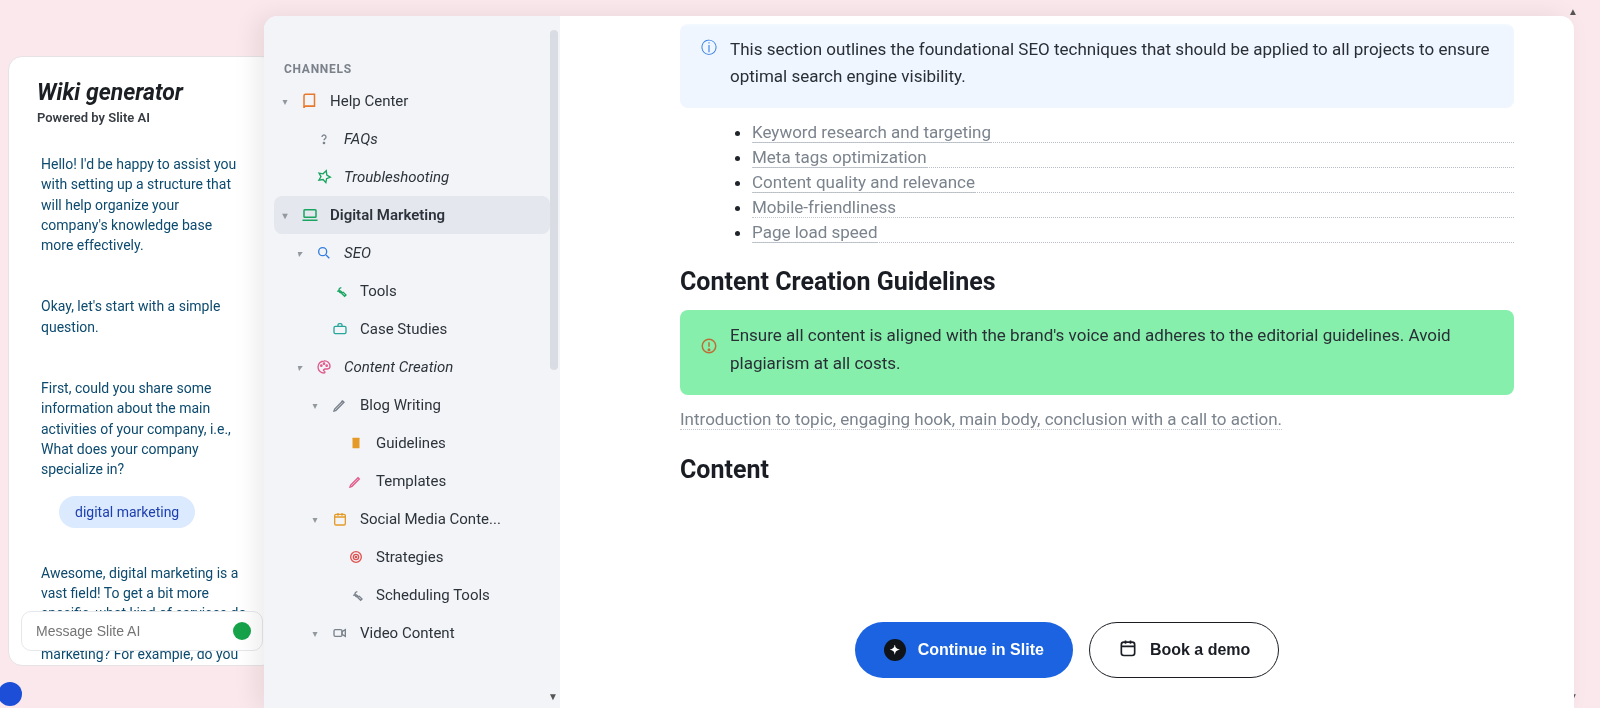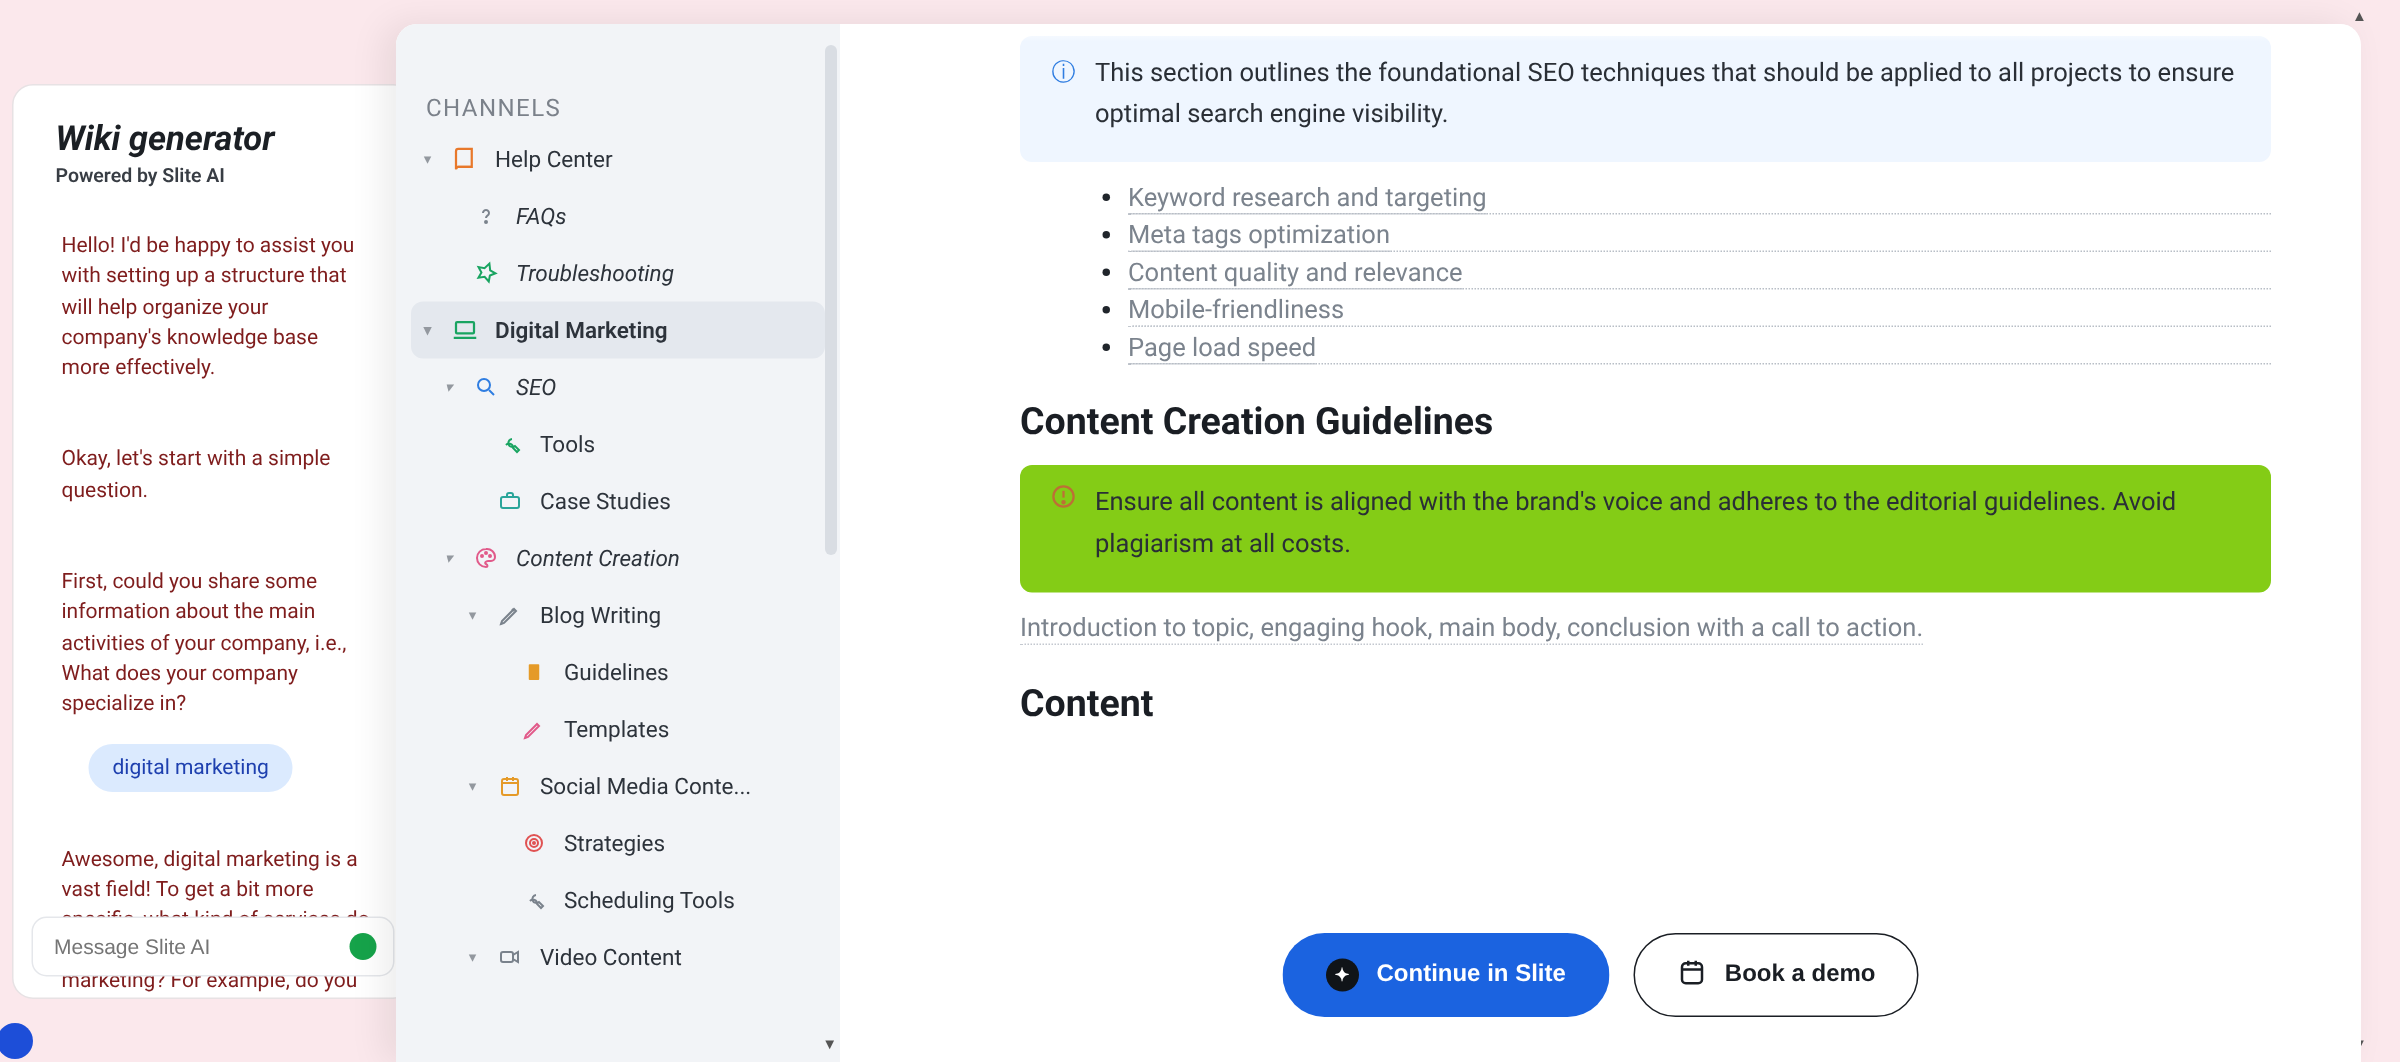--- a/index.html
+++ b/index.html
@@ -37,21 +37,21 @@
     height: 610px;
     background: #fff;
     border: 1px solid #e7e2e4;
     border-radius: 14px;
     padding: 18px 4px 10px 4px;
     overflow: hidden;
   }
   .chat-title { font-size: 23px; font-weight: 700; color: #1b1f24; margin: 4px 24px 2px; font-style: italic; }
   .chat-sub { font-size: 13px; font-weight: 600; color: #383d44; margin: 4px 24px 12px; }
   .chat-body { padding: 0 0 0 0; }
-  .msg { font-size: 14px; line-height: 1.45; color: #7f1d1d; padding: 6px 24px 6px 28px; margin-top: 23px; }
+  .msg { font-size: 14px; line-height: 1.45; color: #0c4a6e; padding: 6px 24px 6px 28px; margin-top: 23px; }
   .msg-sep { height: 6px; }
   .user-pill {
     display: inline-block;
     background: #dbeafe;
     color: #1e40af;
     border-radius: 18px;
     padding: 8px 16px;
     font-size: 14px;
     margin: 4px 0 6px 46px;
   }
@@ -120,22 +120,22 @@
     border-radius: 4px;
   }
   .sidebar-bottom-arrow {
     position:absolute;
     right:2px;
     bottom:6px;
     font-size:10px;
     color:#555;
   }
   .side-head {
-    font-size: 16px;
-    font-weight: 400;
+    font-size: 12px;
+    font-weight: 700;
     letter-spacing: .06em;
     color: #7b818a;
     padding: 28px 10px 6px;
   }
   .tree { list-style: none; }
   .row {
     display: flex;
     align-items: center;
     gap: 10px;
     height: 38px;
@@ -173,21 +173,21 @@
     position: relative;
   }
   .callout {
     display: flex;
     gap: 12px;
     background: #eff6ff;
     border-radius: 8px;
     padding: 12px 20px 18px 20px;
     margin: 8px 0 14px;
   }
-  .callout.warn { background: #84cc16; }
+  .callout.warn { background: #86efac; align-items: center; }
   .callout-ic { color:#2f7de1; font-size:16px; line-height:24px; width:18px; flex:none; text-align:center;}
   .callout.warn .callout-ic { color:#bd6f36; }
   .callout-text { font-size: 17px; line-height: 1.6; color: #2a2f36; }
   .bullets { list-style: disc; padding-left: 40px; margin: 6px 0 24px; }
   .bullets li { font-size: 17px; color:#6d7682; border-bottom: 1px dotted #b8bec6; display:inline-block; margin-bottom:4px;margin-left:32px;}
   .bullets li::marker{ color:#20252b; }
   .bullets-wrap li { display:list-item; }
   .bullets-wrap li span { color:#7b838d; border-bottom:1px dotted #c3c8cf; }
   h2.section { font-size: 25px; font-weight:700; color:#1a1e24; margin: 18px 0 14px; }
   .link-line { font-size:17px; color:#7b838d; border-bottom:1px dotted #c3c8cf; display:inline; }

